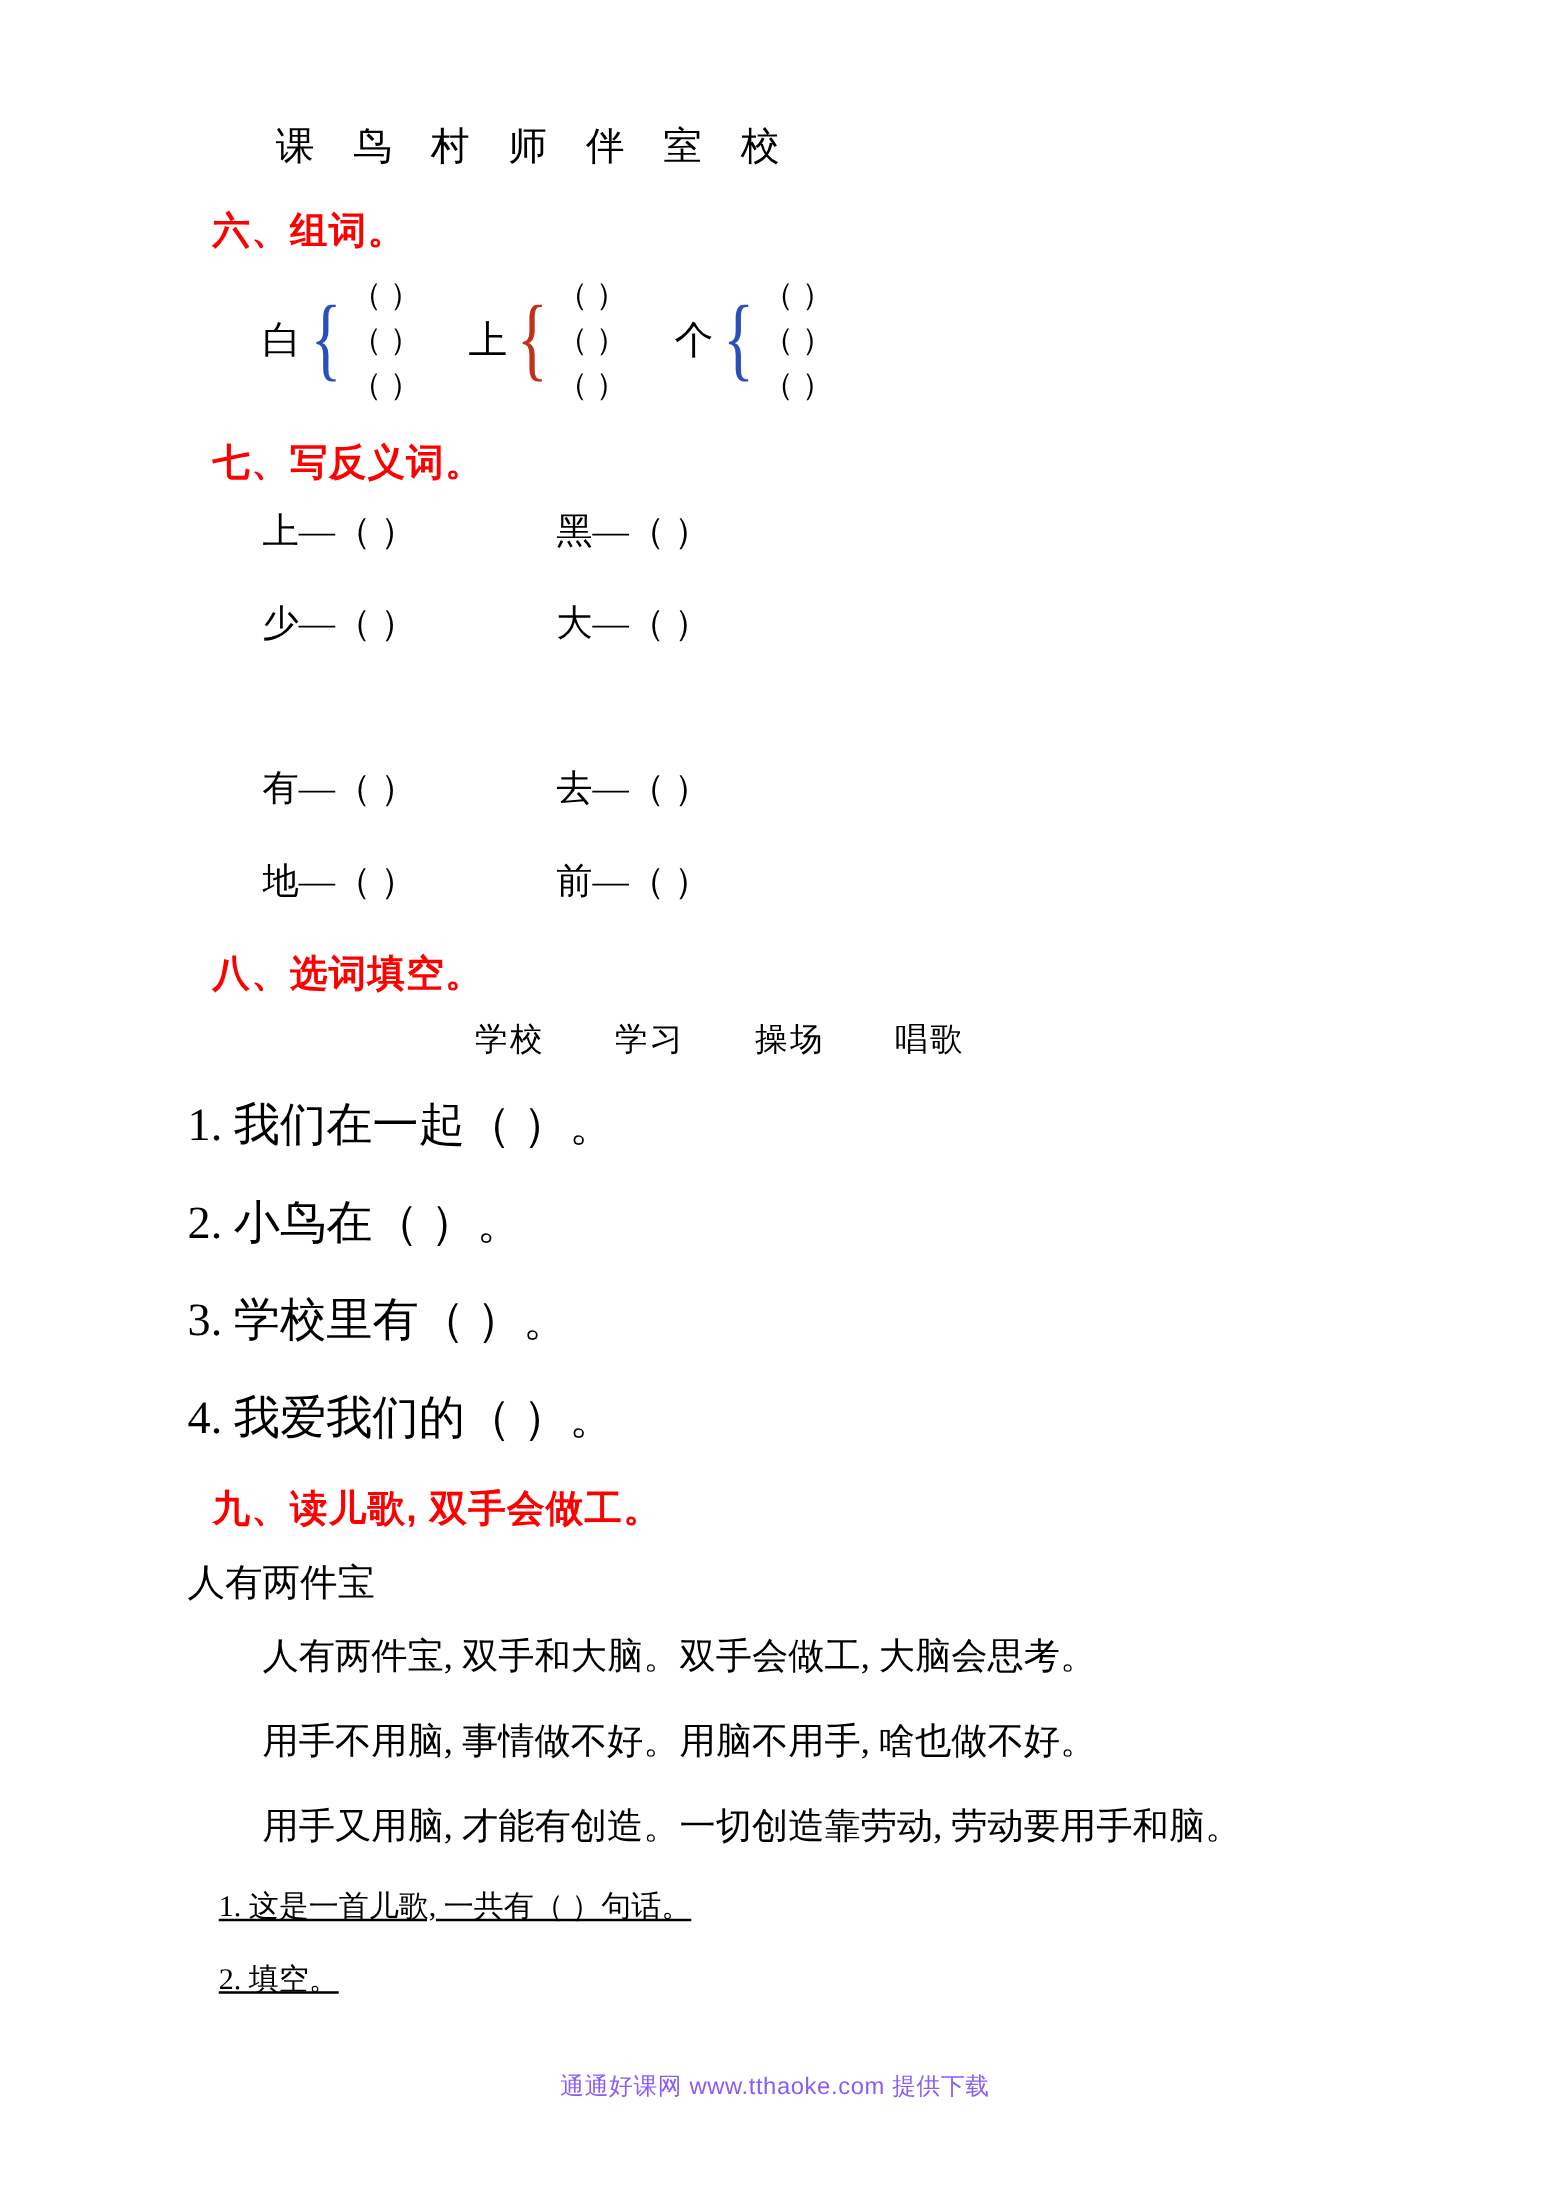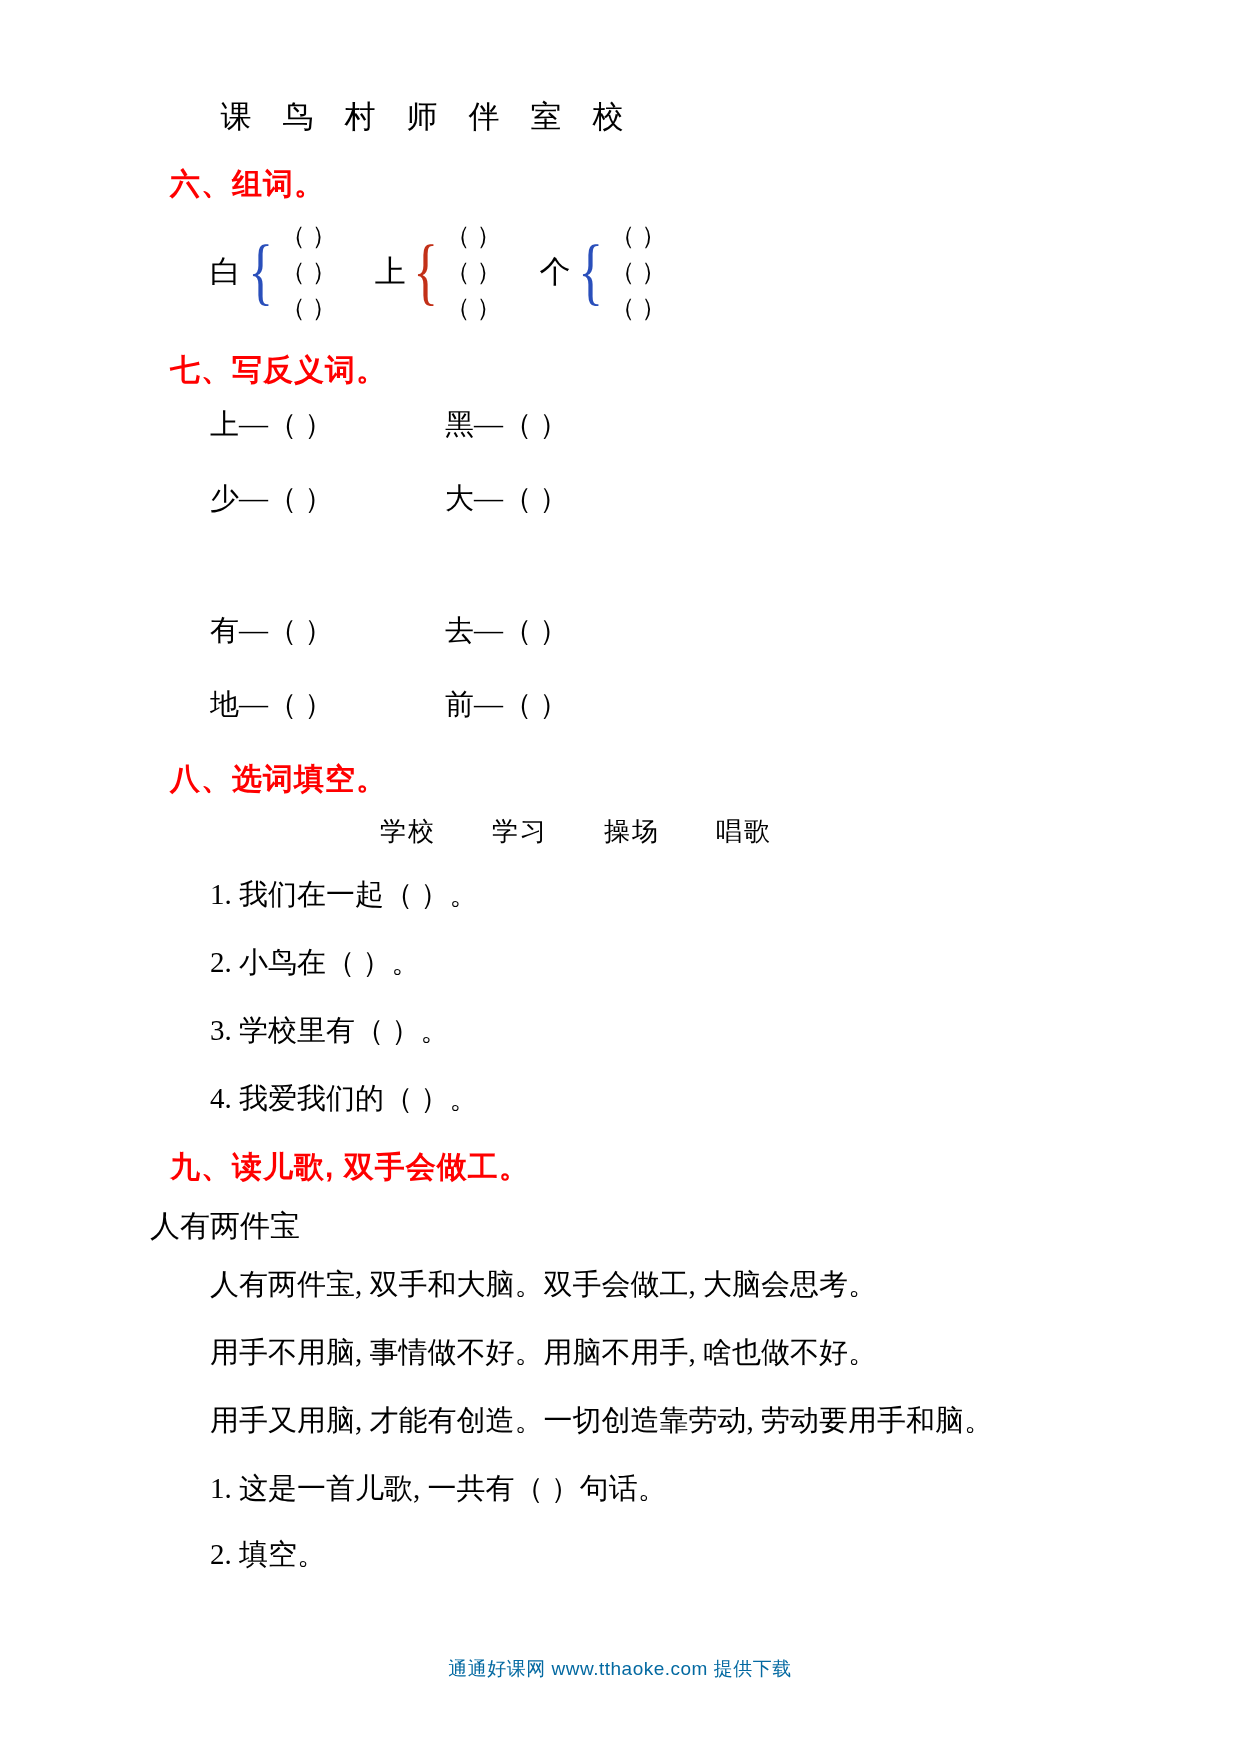--- a/index.html
+++ b/index.html
@@ -102,52 +102,52 @@
   .word-bank {
     margin-left: 230px;
     font-size: 26px;
     margin-bottom: 26px;
     letter-spacing: 2px;
   }
   .word-bank span {
     margin-right: 56px;
   }
   .fill-line {
-    margin-left: 60px;
-    font-size: 29px;
+    font-size: 37px;
     margin-bottom: 28px;
   }
 
   
   .poem-title {
     font-size: 30px;
     margin: 18px 0 18px 0;
     padding-right: 120px;
   }
   .poem-line {
     margin-left: 60px;
     font-size: 29px;
     margin-bottom: 28px;
   }
   .q-line {
-    margin-left: 60px;
-    font-size: 29px;
+    margin-left: 25px;
+    font-size: 24px;
     margin-bottom: 26px;
+    text-decoration: underline;
   }
 
   
   .footer {
     position: absolute;
     left: 0;
     right: 0;
     bottom: 72px;
     text-align: center;
     font-size: 19px;
     font-family: "Liberation Sans", sans-serif;
-    color: #0369a1;
+    color: #8b5cf6;
     letter-spacing: 0.5px;
   }
 </style>
 </head>
 <body>
 
 <div class="page">
 
   <div class="char-row">
     <span class="ch">课</span><span class="ch">鸟</span><span class="ch">村</span><span class="ch">师</span><span class="ch">伴</span><span class="ch">室</span><span class="ch">校</span>

